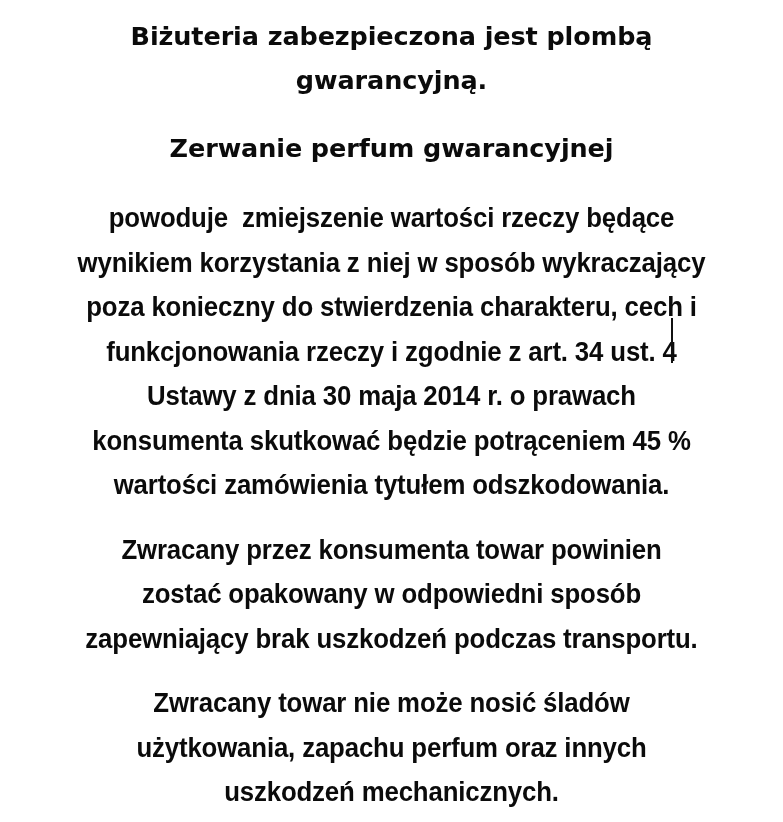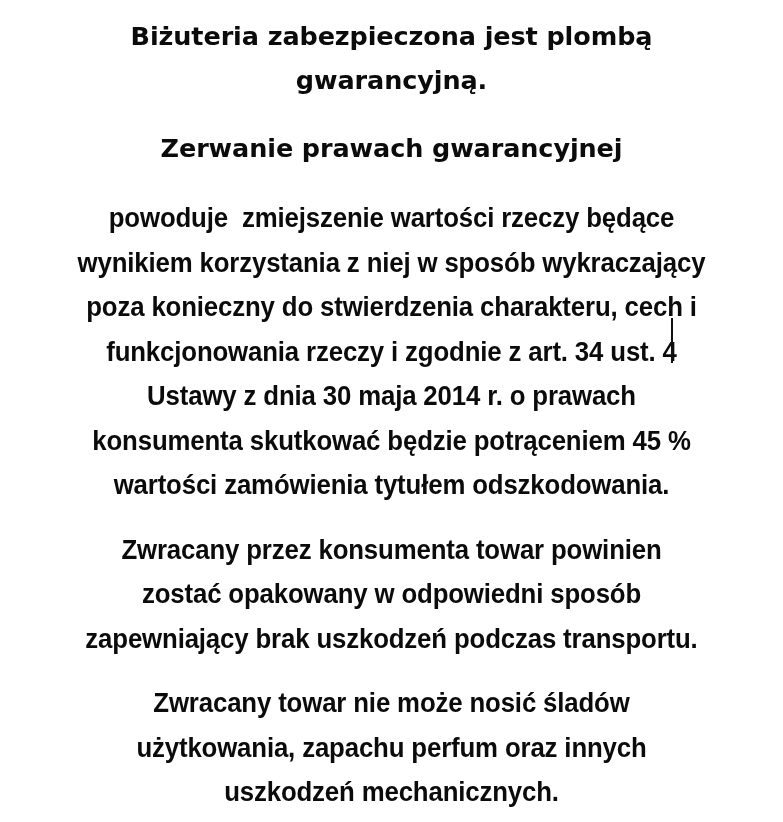--- a/index.html
+++ b/index.html
@@ -97,21 +97,21 @@
 <div class="page">
 
   <div class="doc-body">
 
     <div class="lead-top"></div>
 
     <p class="para heading">Biżuteria zabezpieczona jest plombą gwarancyjną.</p>
 
     <div class="spacer-md"></div>
 
-    <p class="para heading-2">Zerwanie prawach gwarancyjnej</p>
+    <p class="para heading-2">Zerwanie perfum gwarancyjnej</p>
 
     <div class="spacer-lg"></div>
 
     <p class="para body-text">powoduje  zmiejszenie wartości rzeczy będące wynikiem korzystania z niej w sposób wykraczający poza konieczny do stwierdzenia charakteru, cech i funkcjonowania rzeczy i zgodnie z art. 34 ust. 4 Ustawy z dnia 30 maja 2014 r. o prawach konsumenta skutkować będzie potrąceniem 45 % wartości zamówienia tytułem odszkodowania.</p>
 
     <div class="spacer-sm"></div>
 
     <p class="para body-text tight">Zwracany przez konsumenta towar powinien zostać opakowany w odpowiedni sposób zapewniający brak uszkodzeń podczas transportu.</p>
 
     <div class="spacer-sm"></div>

